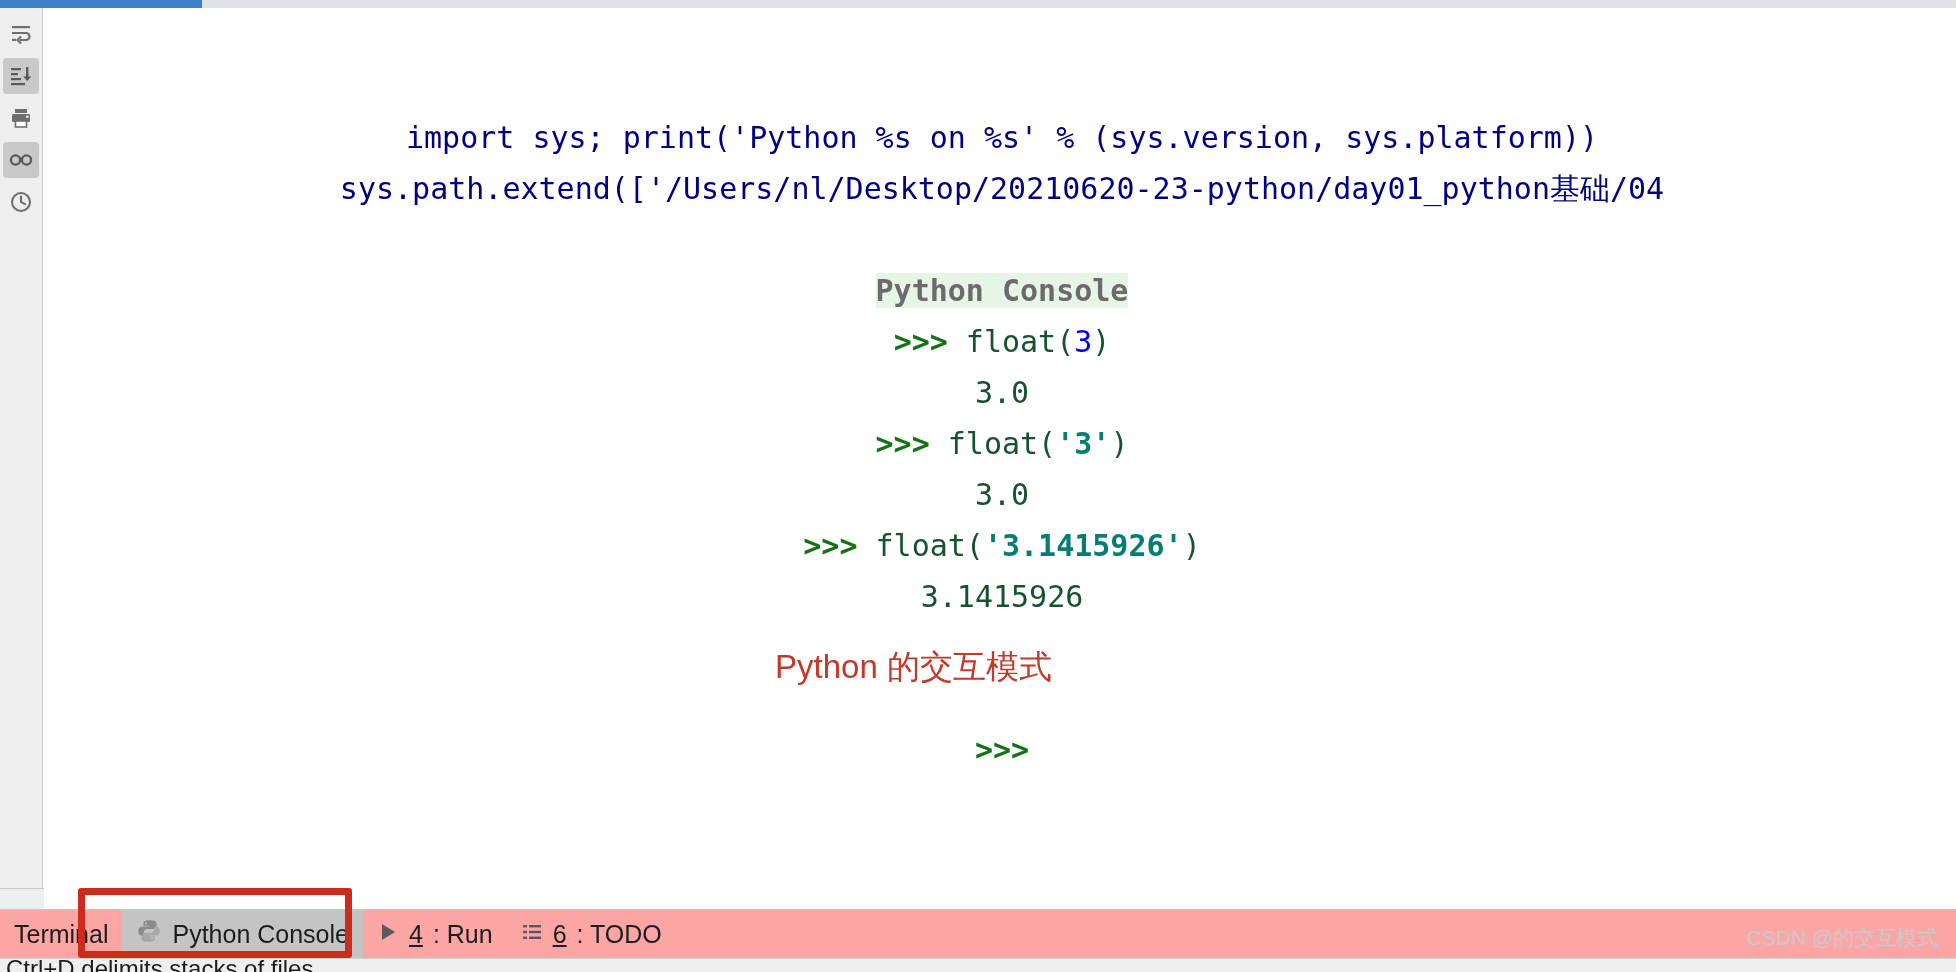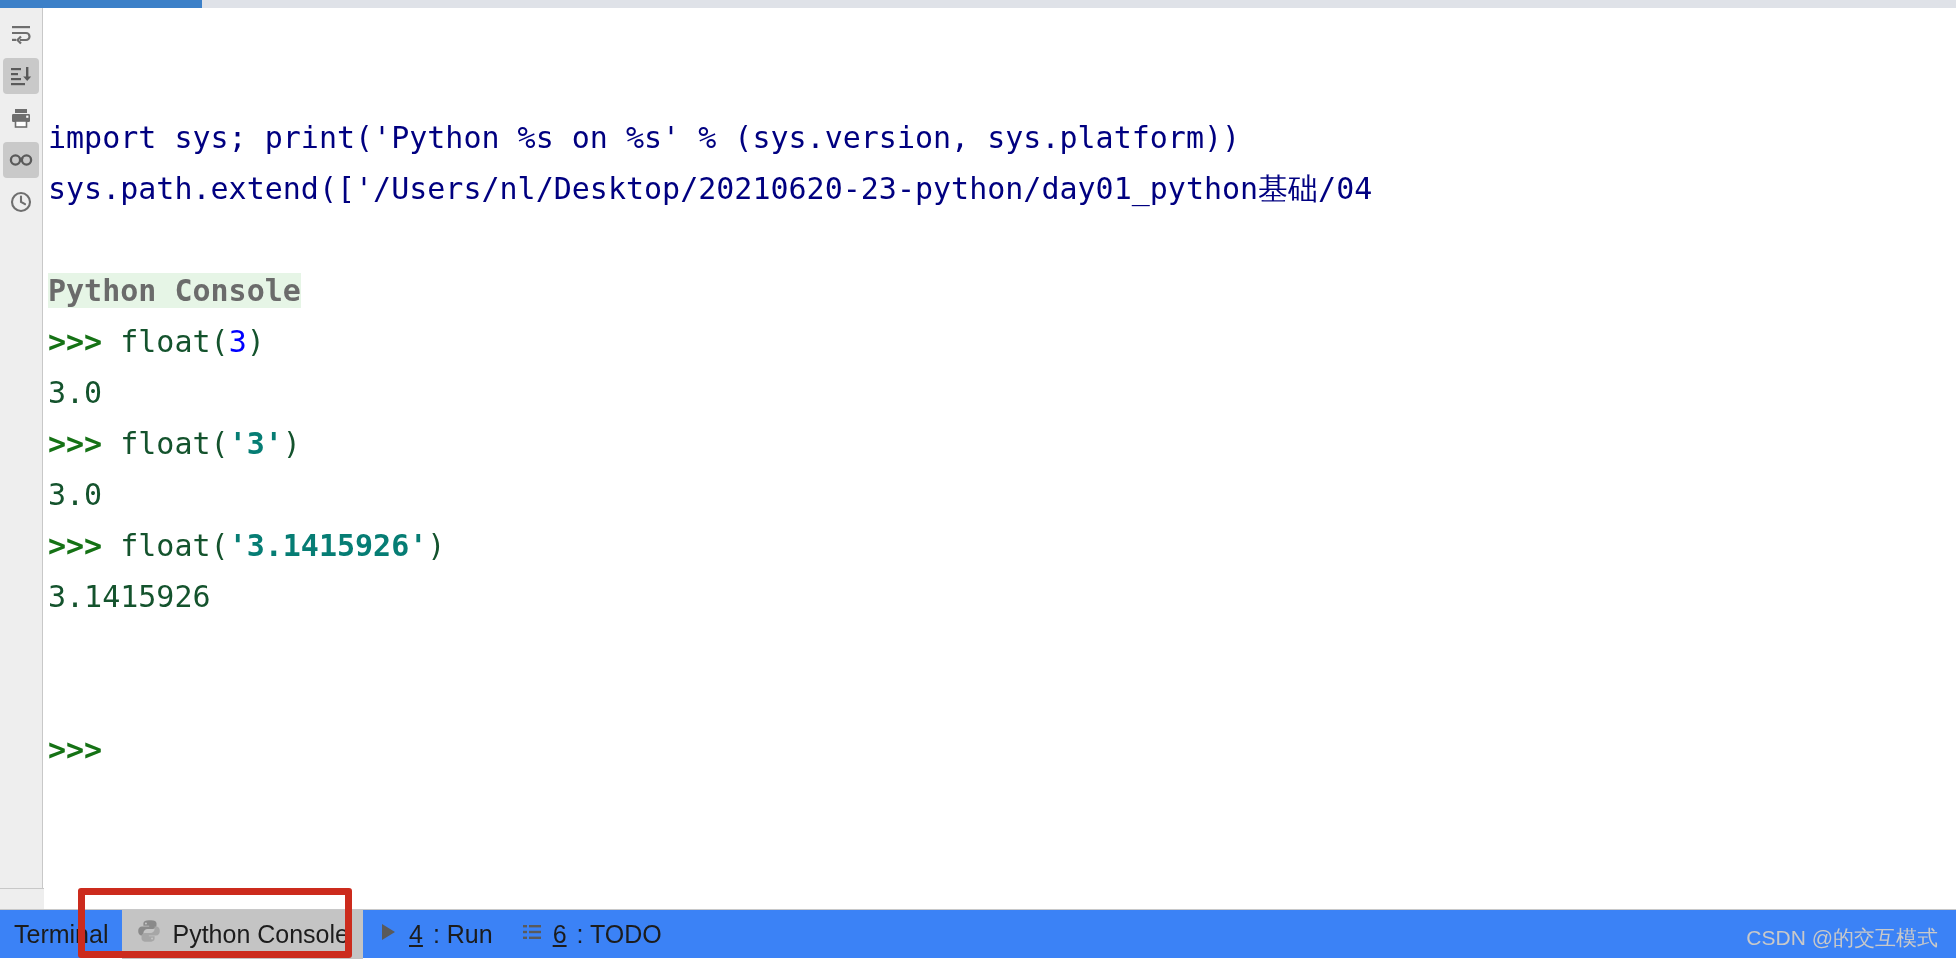--- a/index.html
+++ b/index.html
@@ -65,20 +65,21 @@
     top: 8px; left: 44px;
     width: 1912px;
     height: 880px;
     background: #ffffff;
     overflow: hidden;
     font-family: "DejaVu Sans Mono", "Liberation Mono", monospace;
     font-size: 30px;
     line-height: 51px;
     white-space: pre;
     color: #000000;
+    text-align: center;
   }
   .console-inner {
     padding: 2px 0 0 4px;
   }
   .ln { height: 51px; }
   .c-navy   { color: #000080; }
   .c-prompt { color: #157215; font-weight: bold; }
   .c-plain  { color: #14532d; }
   .c-num    { color: #0000ff; }
   .c-str    { color: #067d74; font-weight: bold; }
@@ -100,21 +101,21 @@
     white-space: nowrap;
   }
 
   
   .bottom-bar {
     position: absolute;
     left: 0;
     top: 909px;
     width: 1956px;
     height: 49px;
-    background: #3b82f6;
+    background: #fca5a5;
     border-top: 1px solid #c8c8c8;
     display: flex;
     align-items: center;
     font-family: "Liberation Sans", sans-serif;
     font-size: 25px;
     color: #1c1c1c;
   }
   .bb-item {
     display: flex;
     align-items: center;
@@ -251,20 +252,21 @@
         </svg>
       </span>
     </div>
 
   </div>
 
   <div class="console">
     <div class="console-inner" id="console-lines"><div class="ln"><span class="c-navy">import sys; print('Python %s on %s' % (sys.version, sys.platform))</span></div><div class="ln"><span class="c-navy">sys.path.extend(['/Users/nl/Desktop/20210620-23-python/day01_python基础/04</span></div><div class="ln c-blank">&nbsp;</div><div class="ln"><span class="c-title">Python Console</span></div><div class="ln"><span class="c-prompt">&gt;&gt;&gt;</span><span class="c-plain"> float(</span><span class="c-num">3</span><span class="c-plain">)</span></div><div class="ln"><span class="c-plain">3.0</span></div><div class="ln"><span class="c-prompt">&gt;&gt;&gt;</span><span class="c-plain"> float(</span><span class="c-str">'3'</span><span class="c-plain">)</span></div><div class="ln"><span class="c-plain">3.0</span></div><div class="ln"><span class="c-prompt">&gt;&gt;&gt;</span><span class="c-plain"> float(</span><span class="c-str">'3.1415926'</span><span class="c-plain">)</span></div><div class="ln"><span class="c-plain">3.1415926</span></div><div class="ln c-blank">&nbsp;</div><div class="ln c-blank">&nbsp;</div><div class="ln"><span class="c-prompt">&gt;&gt;&gt;</span></div></div>
   </div>
 
+  <div class="annotation" style="color: rgb(192, 57, 43);">Python 的交互模式</div>
 
   <div class="pre-bottom"></div>
   <div class="pre-bottom-white"></div>
 
   <div class="bottom-bar">
 
     <div class="bb-item">
       <span>Terminal</span>
     </div>
 
@@ -300,16 +302,19 @@
         </svg>
       </span>
       <span class="u">6</span>
       <span>: TODO</span>
     </div>
 
   </div>
 
   <div class="red-box" style="border-color: rgb(204, 43, 29);"></div>
 
+  <div class="status-line">
+    <span>Ctrl+D delimits stacks of files</span>
+  </div>
 
   <div class="watermark">CSDN @的交互模式</div>
 
 </div>
 
 </body></html>

